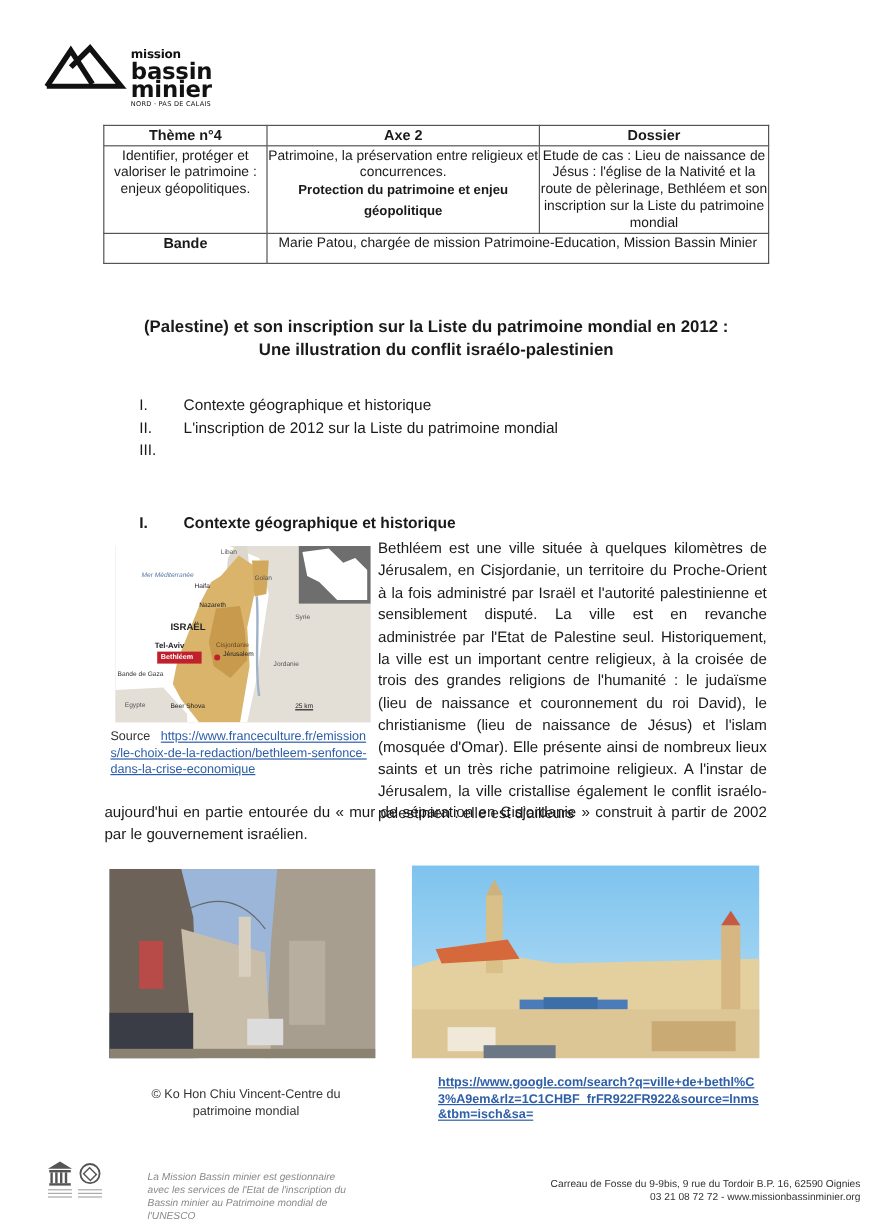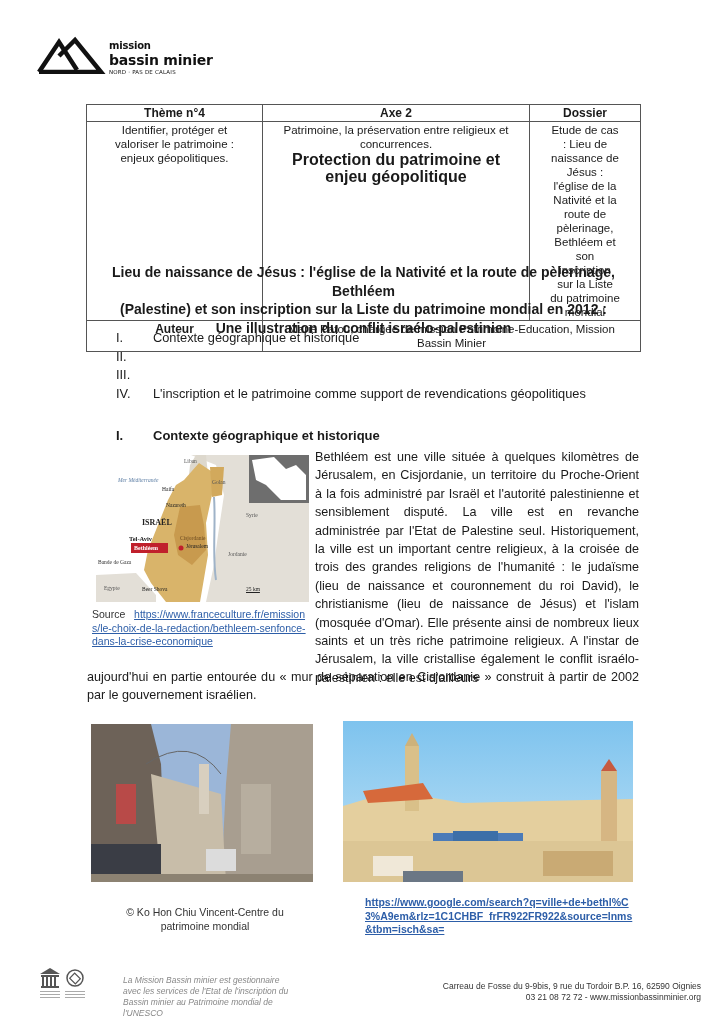--- a/index.html
+++ b/index.html
@@ -5,62 +5,62 @@
   html, body { margin:0; padding:0; }
   body { width:724px; height:1024px; background:#ffffff; position:relative; overflow:hidden;
          font-family:"Liberation Sans", sans-serif; color:#1a1a1a; }
   .abs { position:absolute; }
 
   
   .logo { left:37px; top:36px; width:180px; height:42px; }
   .logo svg { position:absolute; left:0; top:0; }
   .logo-text { position:absolute; left:72px; top:2px; font-family:"DejaVu Sans", sans-serif; font-weight:bold; color:#111; }
   .logo-line1 { font-size:10px; line-height:15px; letter-spacing:-0.2px; }
-  .logo-line2 { font-size:14px; line-height:15px; letter-spacing:-0.2px; }
+  .logo-line2 { font-size:19px; line-height:15px; letter-spacing:-0.2px; }
   .logo-line3 { font-size:5.5px; line-height:8px; font-weight:normal; letter-spacing:0.2px; }
 
   
   table.meta { position:absolute; left:86px; top:104px; width:555px; border-collapse:collapse; font-size:11.5px; }
-  table.meta td { border:1px solid #555; text-align:center; vertical-align:top; padding:1px 20px; line-height:14px; }
+  table.meta td { border:1px solid #555; text-align:center; vertical-align:top; padding:1px 0; line-height:14px; }
   table.meta td.head { font-weight:bold; font-size:12px; }
-  .bold-line { font-weight:bold; font-size:16px; line-height:17px; }
+  .bold-line { font-weight:bold; font-size:11px; line-height:17px; }
 
   
   .title { left:86px; top:263px; width:555px; text-align:center; font-weight:bold; font-size:14px; line-height:18.5px; }
 
   
   .outline { left:116px; top:329px; font-size:12.8px; line-height:18.5px; }
   .outline .row { display:flex; }
   .outline .num { width:37px; }
 
   
   .sec { left:116px; top:428px; font-weight:bold; font-size:13px; display:flex; }
   .sec .num { width:37px; }
 
   
-  .map { left:96px; top:455px; width:213px; height:147px; background:#e6e2da; overflow:hidden;font-family:Liberation Serif, serif; }
+  .map { left:96px; top:455px; width:213px; height:147px; background:#e6e2da; overflow:hidden; }
   .map .lbl { position:absolute; font-size:5.5px; color:#555; }
 
   .source { left:92px; top:608px; width:215px; font-size:10.5px; line-height:13.5px; color:#333; }
   .source a { color:#2d5ea8; text-decoration:underline;text-align:right; }
 
   
   .para { left:315px; top:448px; width:324px; font-size:12.6px; line-height:18.4px; text-align:justify; }
   .para2 { left:87px; top:668px; width:552px; font-size:12.6px; line-height:18.4px; text-align:justify; }
 
   
   .photo1 { left:91px; top:724px; width:222px; height:158px; overflow:hidden; }
   .photo2 { left:343px; top:721px; width:290px; height:161px; overflow:hidden; }
   .caption1 { left:110px; top:906px; width:190px; text-align:center; font-size:10.5px; line-height:13.5px; color:#333; }
   .caption2 { left:365px; top:896px; width:270px; font-size:10.5px; line-height:13.5px; color:#2d5ea8; text-decoration:underline;font-weight:bold; }
 
   
   .footer-logos { left:38px; top:966px; width:50px; height:36px; }
   .footer-text { left:123px; top:975px; font-size:8.5px; line-height:11px; color:#888; font-style:italic; }
-  .footer-addr { left:428px; top:981px; width:273px; text-align:right; font-size:8.5px; line-height:11px; color:#333; }
+  .footer-addr { left:444px; top:981px; width:273px; text-align:right; font-size:8.5px; line-height:11px; color:#333; }
 </style>
 </head>
 <body>
 
 <div class="abs logo">
   <svg width="70" height="38" viewBox="0 0 70 38">
     <polyline points="2,36 22,6 40,34" fill="none" stroke="#111" stroke-width="4.5" stroke-linejoin="miter"></polyline>
     <polyline points="22,20 38,4 64,36 2,36" fill="none" stroke="#111" stroke-width="4.5" stroke-linejoin="miter"></polyline>
   </svg>
   <div class="logo-text">
@@ -79,46 +79,42 @@
   </tr>
   <tr>
     <td>Identifier, protéger et valoriser le patrimoine : enjeux géopolitiques.</td>
     <td>
       <div>Patrimoine, la préservation entre religieux et concurrences.</div>
       <div class="bold-line">Protection du patrimoine et enjeu géopolitique</div>
     </td>
     <td>Etude de cas : Lieu de naissance de Jésus : l'église de la Nativité et la route de pèlerinage, Bethléem et son inscription sur la Liste du patrimoine mondial</td>
   </tr>
   <tr>
-    <td class="head" style="height:22px">Auteur</td>
+    <td class="head" style="height:22px">Bande</td>
     <td colspan="2">Marie Patou, chargée de mission Patrimoine-Education, Mission Bassin Minier</td>
   </tr>
 </tbody>
   </table>
 
 <div class="abs title">
-  <div>Lieu de naissance de Jésus : l'église de la Nativité et la route de pèlerinage, Bethléem</div>
   <div>(Palestine) et son inscription sur la Liste du patrimoine mondial en 2012 :</div>
   <div>Une illustration du conflit israélo-palestinien</div>
 </div>
 
 <div class="abs outline">
   <div class="row">
       <span class="num">I.</span>
       <span>Contexte géographique et historique</span>
     </div>
   <div class="row">
       <span class="num">II.</span>
+      <span>L'inscription de 2012 sur la Liste du patrimoine mondial</span>
     </div>
   <div class="row">
       <span class="num">III.</span>
-    </div>
-  <div class="row">
-      <span class="num">IV.</span>
-      <span>L'inscription et le patrimoine comme support de revendications géopolitiques</span>
     </div>
 </div>
 
 <div class="abs sec">
   <span class="num">I.</span>
   <span>Contexte géographique et historique</span>
 </div>
 
 <div class="abs map">
   <svg width="213" height="147" viewBox="0 0 213 147" style="position:absolute;left:0;top:0">

